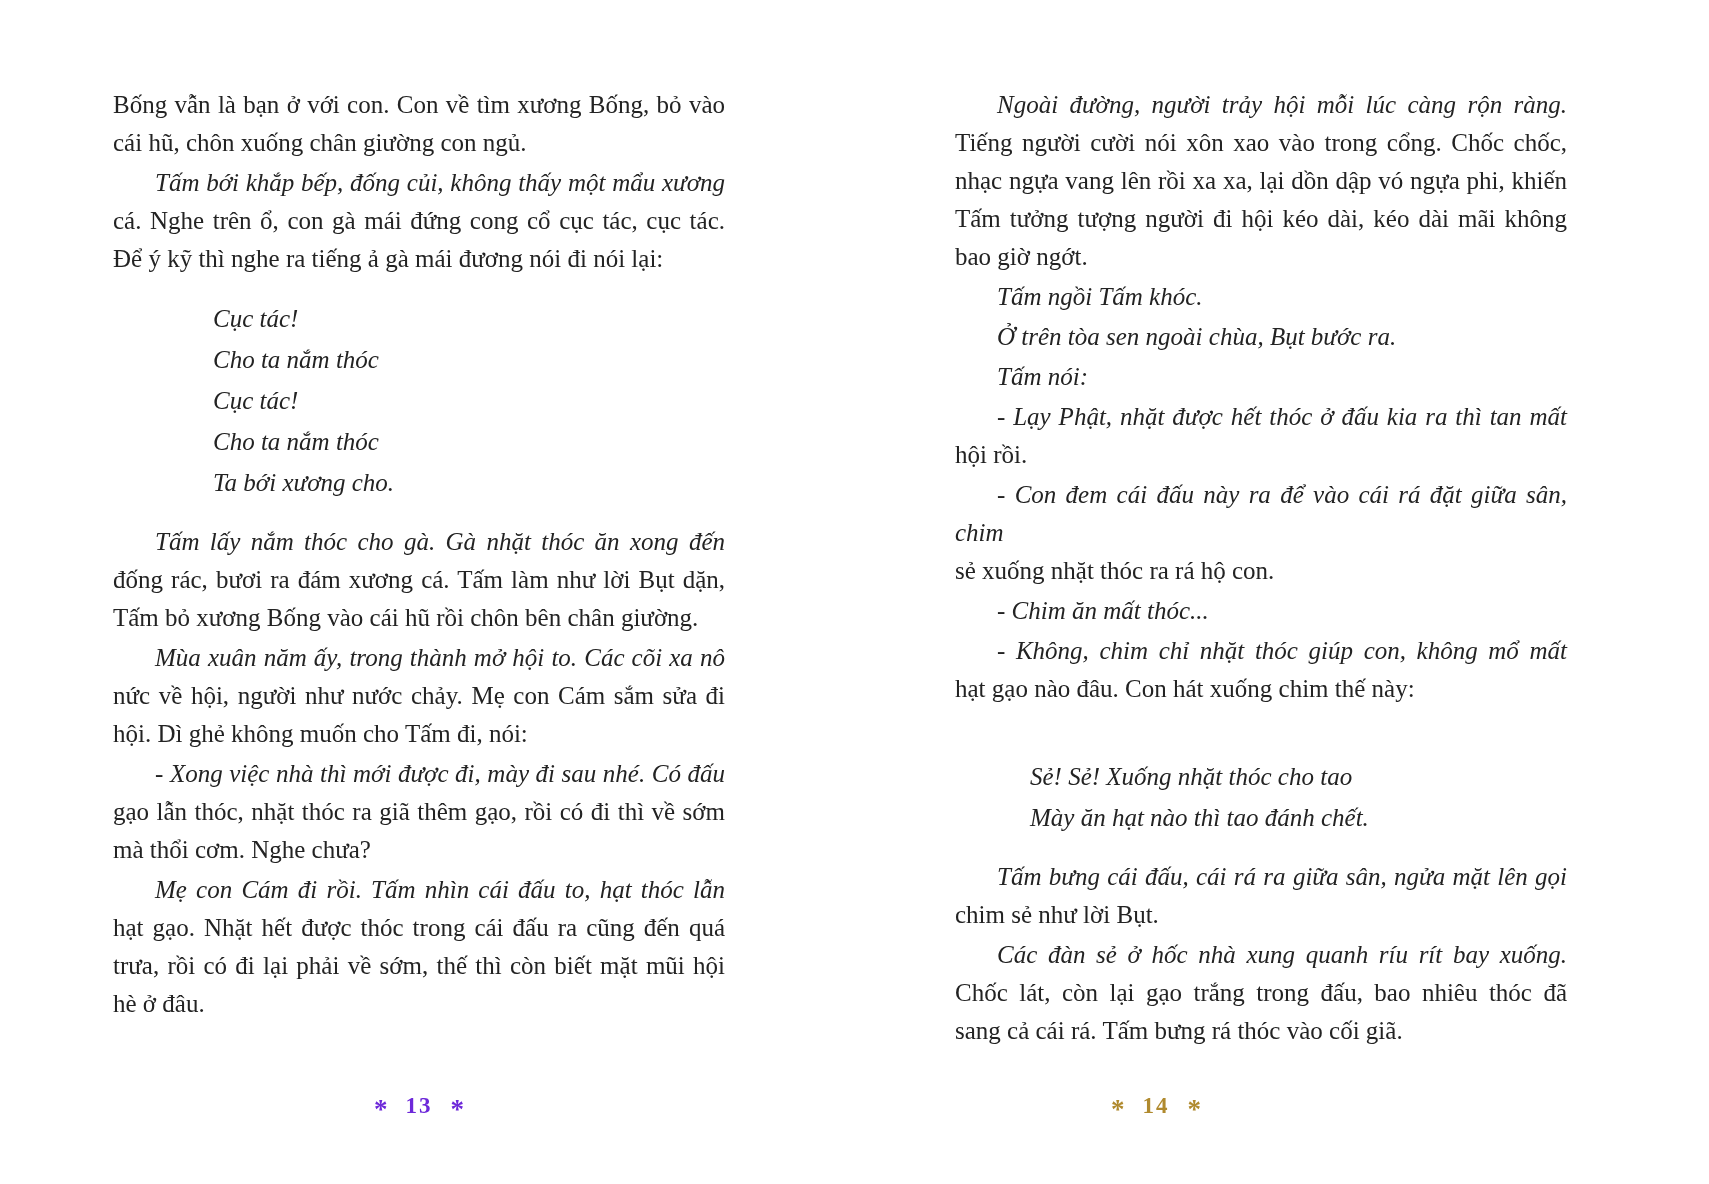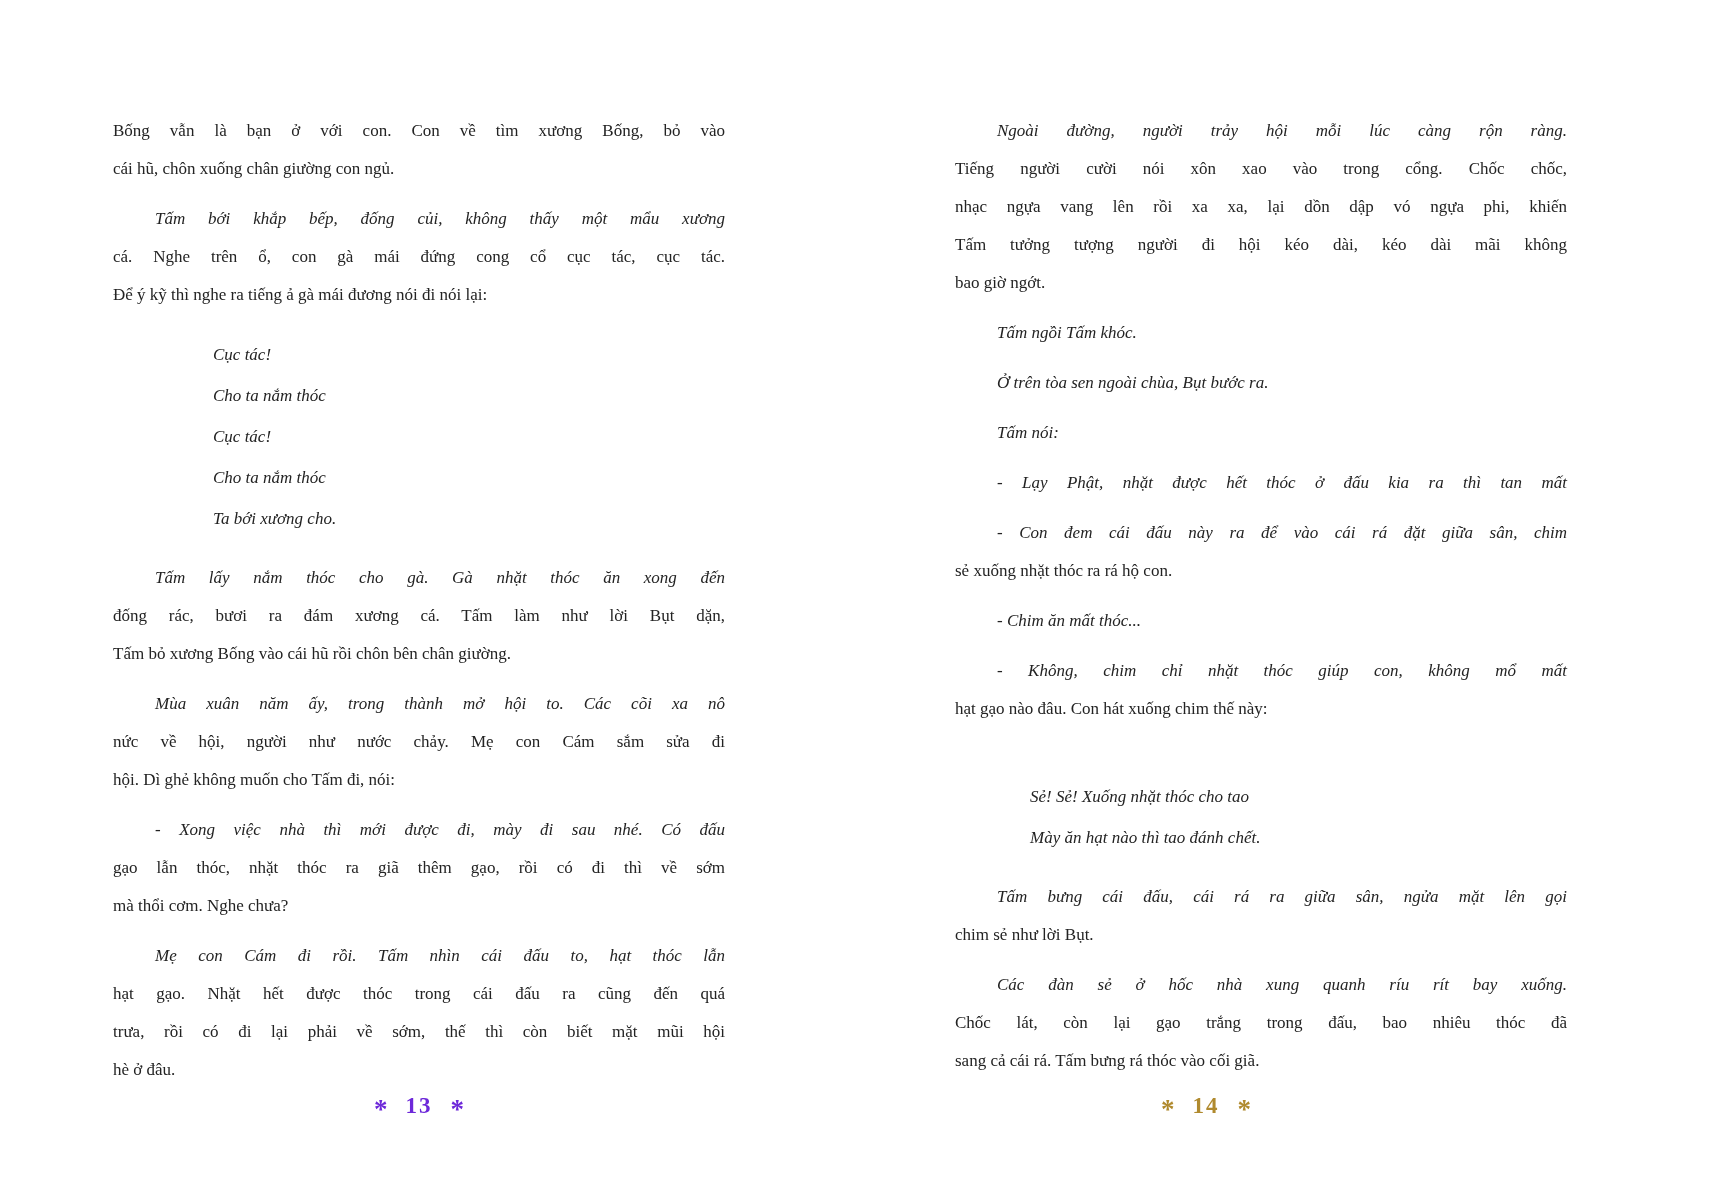--- a/index.html
+++ b/index.html
@@ -6,30 +6,30 @@
   body{
     width:1709px;height:1184px;
     background:#ffffff;
     position:relative;
     overflow:hidden;
     font-family:"Liberation Serif","DejaVu Serif",serif;
     color:#232323;
   }
   .page-col{
     position:absolute;
-    top:112px;
+    top:86px;
     width:612px;
-    font-size:17px;
+    font-size:25px;
     line-height:38px;
   }
   #left-col{left:113px;}
   #right-col{left:955px;}
 
   .block{margin:0;}
-  .block + .block{margin-top:12px;}
+  .block + .block{margin-top:2px;}
   .block.verse{
     font-style:italic;
     margin-top:20px;
     margin-bottom:20px;
     margin-left:100px;
   }
   #right-col .block.verse{margin-left:75px;margin-top:48px;}
   .verse .line{line-height:41px;text-align:left;}
 
   .line{text-align:justify;}
@@ -40,21 +40,21 @@
     position:absolute;
     top:1092px;
     width:612px;
     text-align:center;
     color:#b08a2e;
     font-weight:bold;
     font-size:23px;
     line-height:28px;
   }
   #left-pagenum{left:113px;}
-  #right-pagenum{left:955px;transform:translateX(-55px);}
+  #right-pagenum{left:905px;transform:translateX(-55px);}
   .pagenum .star{
     font-size:27px;
     vertical-align:-5px;
     font-weight:bold;
   }
   .pagenum .num{
     margin:0 18px;
     letter-spacing:2px;
   }
 </style>
@@ -115,20 +115,21 @@
         <div class="line first">Tấm ngồi Tấm khóc.</div>
       </div>
       <div class="block para">
         <div class="line first">Ở trên tòa sen ngoài chùa, Bụt bước ra.</div>
       </div>
       <div class="block para">
         <div class="line first">Tấm nói:</div>
       </div>
       <div class="block para">
         <div class="line just first">- Lạy Phật, nhặt được hết thóc ở đấu kia ra thì tan mất</div>
+        <div class="line">hội rồi.</div>
       </div>
       <div class="block para">
         <div class="line just first">- Con đem cái đấu này ra để vào cái rá đặt giữa sân, chim</div>
         <div class="line">sẻ xuống nhặt thóc ra rá hộ con.</div>
       </div>
       <div class="block para">
         <div class="line first">- Chim ăn mất thóc...</div>
       </div>
       <div class="block para">
         <div class="line just first">- Không, chim chỉ nhặt thóc giúp con, không mổ mất</div>

